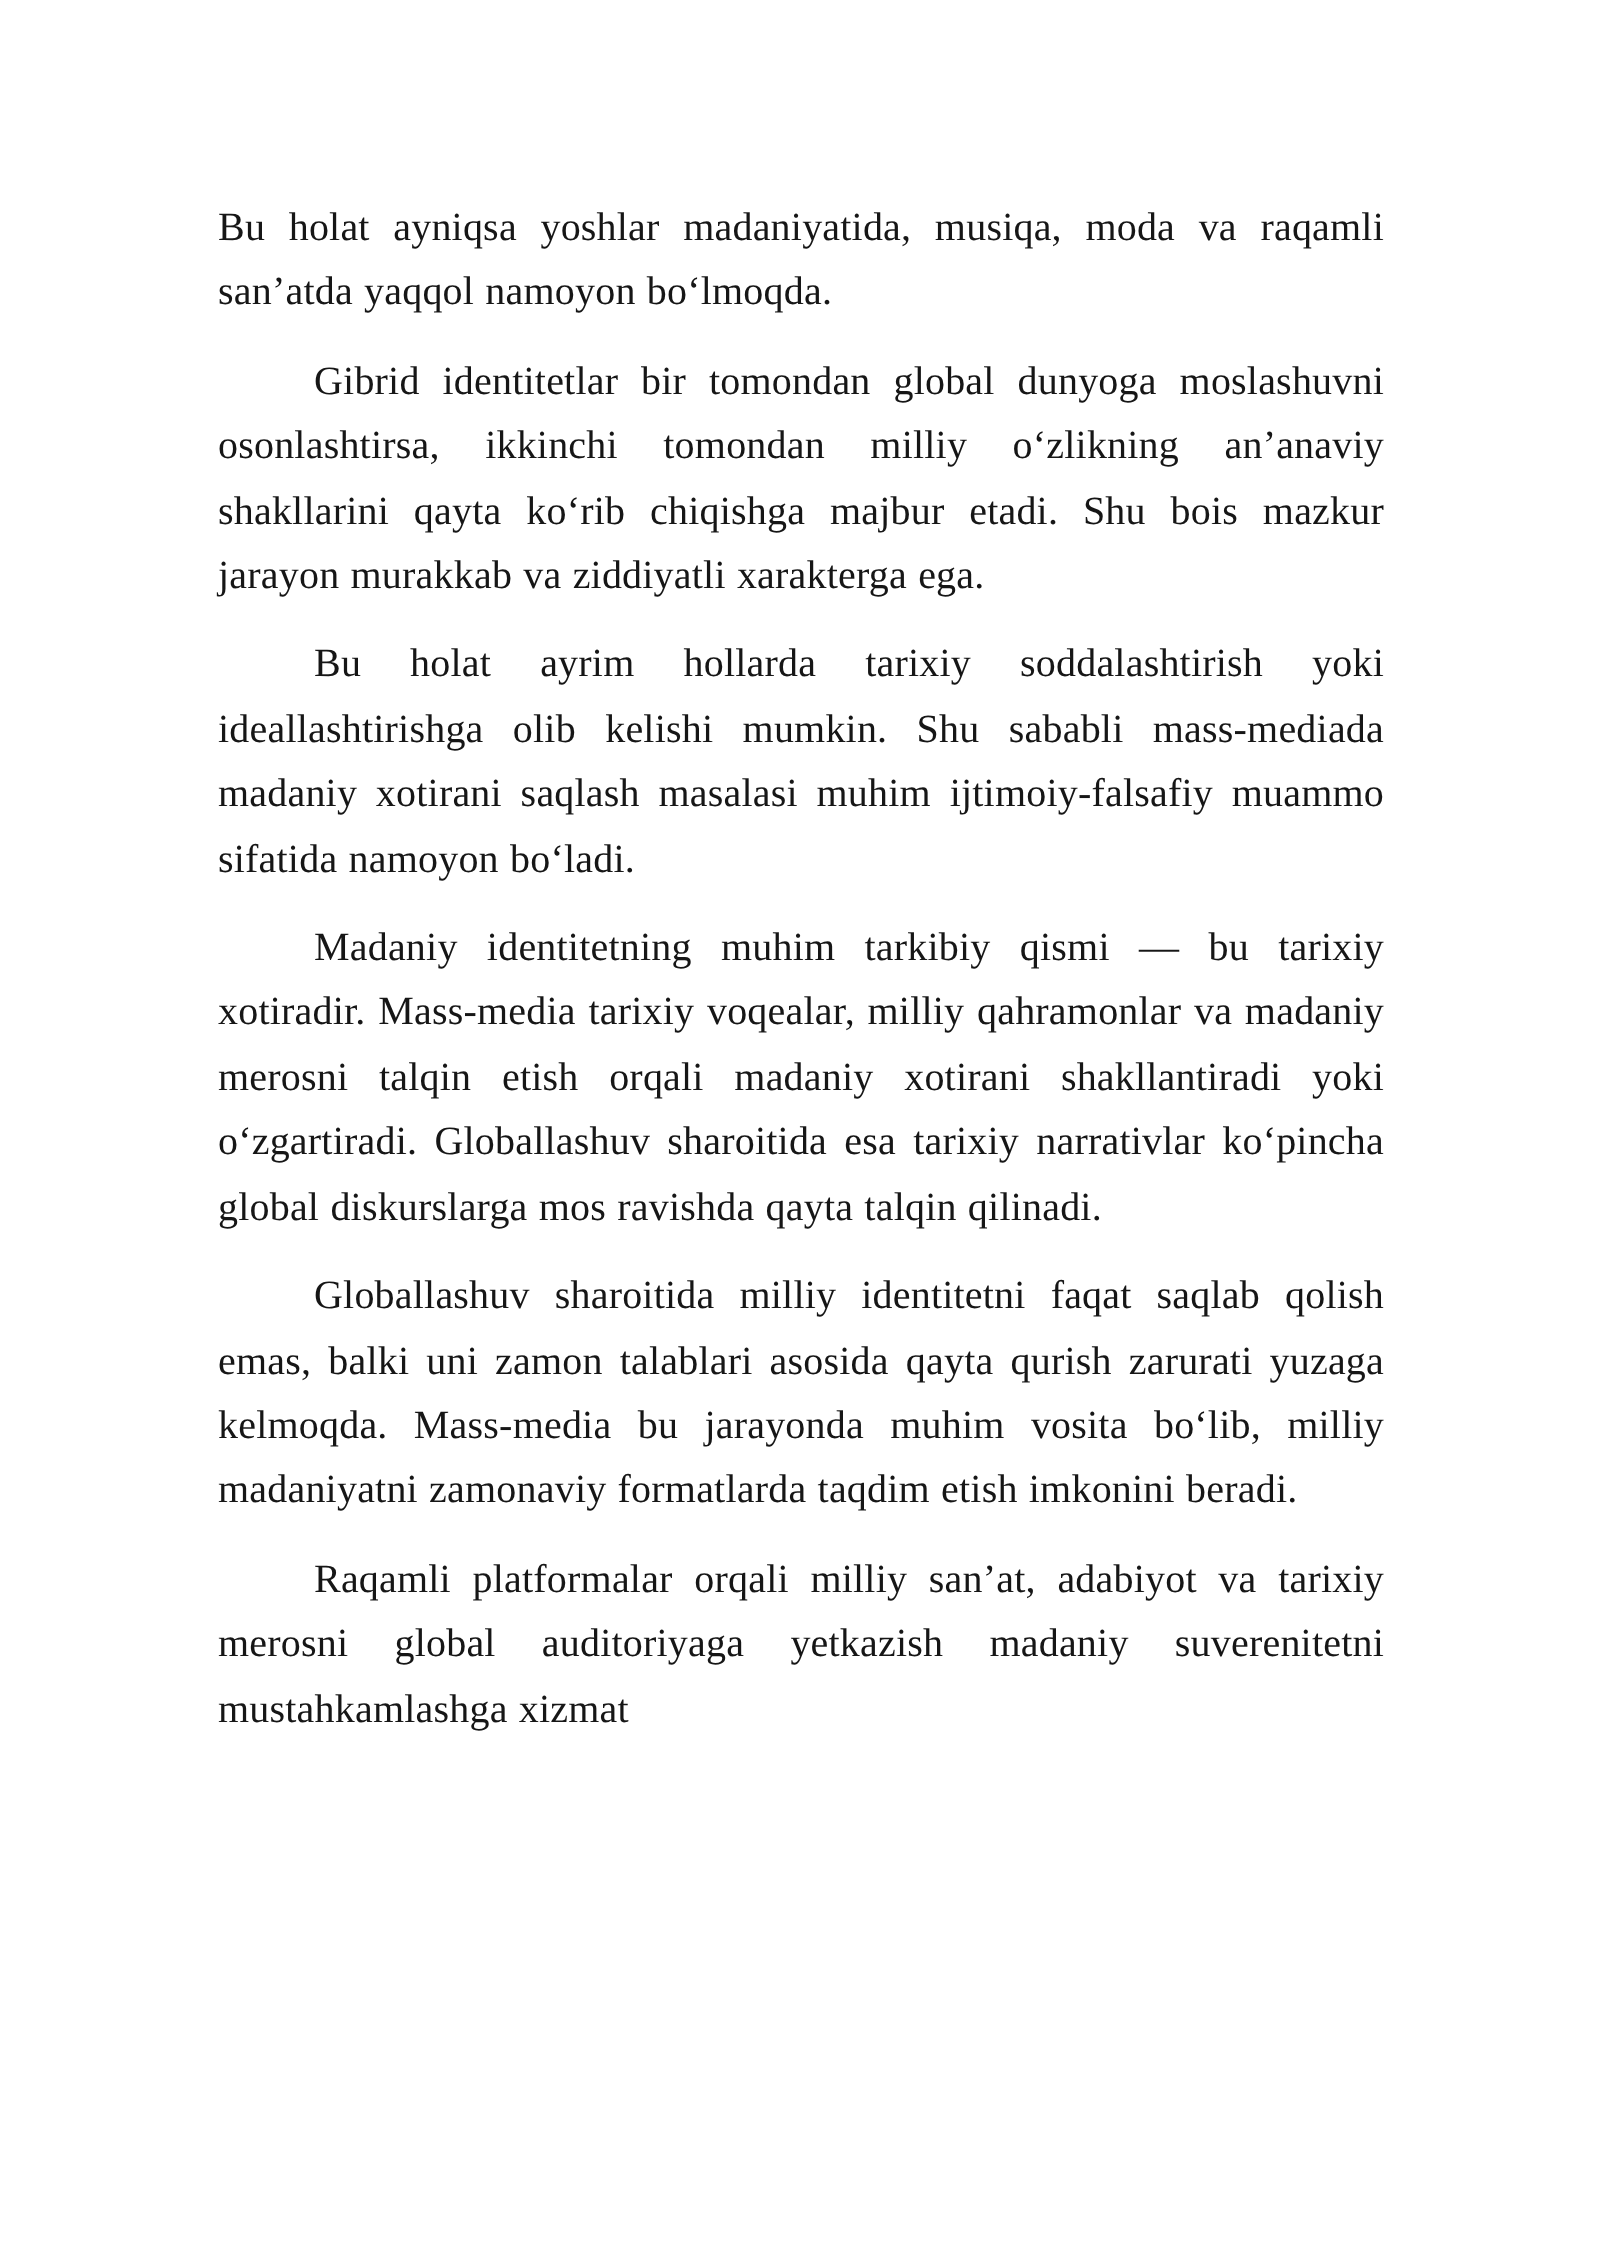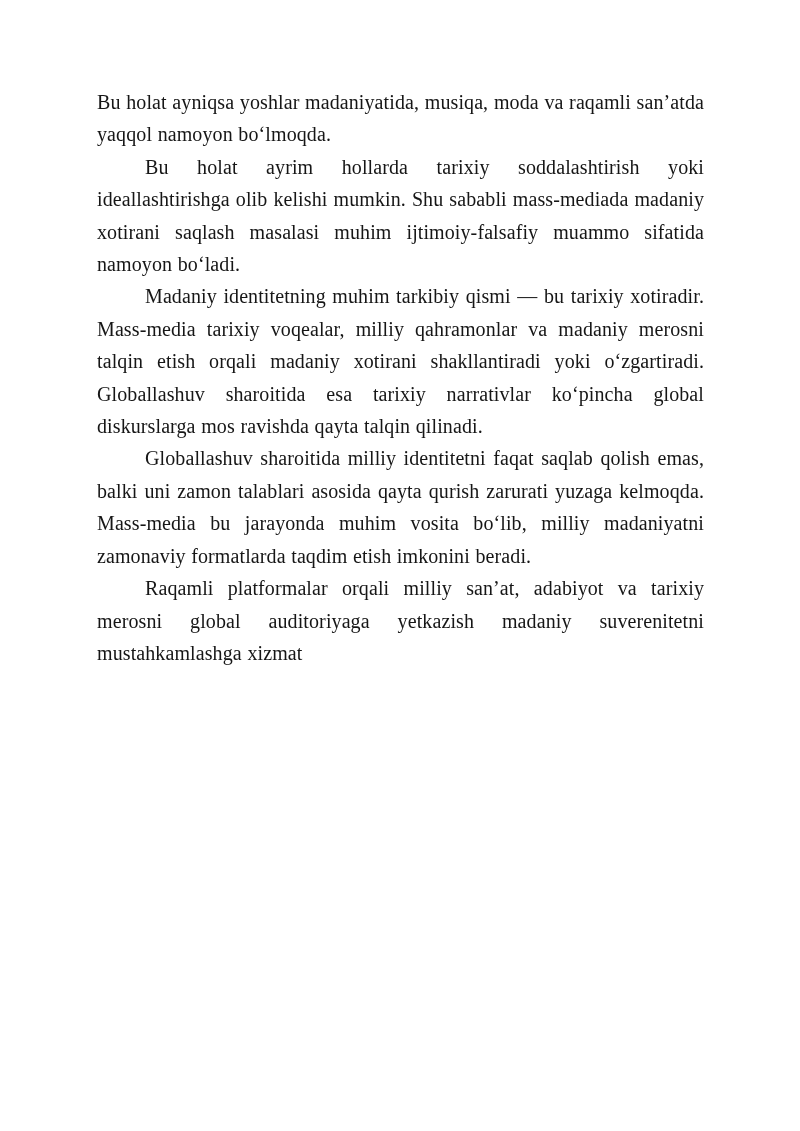--- a/index.html
+++ b/index.html
@@ -15,39 +15,40 @@
     box-sizing: border-box;
     overflow: hidden;
   }
   .text-block {
     position: absolute;
     left: 97px;
     top: 86px;
     width: 607px;
   }
   .para {
-    margin: 0;
+    margin: 12px;
     padding: 0;
     font-family: "Liberation Serif", "DejaVu Serif", serif;
     font-size: 20px;
     line-height: 32.4px;
     color: #161616;
     text-align: justify;
     text-indent: 48px;
     letter-spacing: 0.1px;
     word-spacing: 0.5px;
   }
   .para.no-indent {
     text-indent: 0;
   }
 </style>
 </head>
 <body>
 
 <div class="page">
   <div class="text-block">
     <p class="para no-indent">Bu holat ayniqsa yoshlar madaniyatida, musiqa, moda va raqamli san’atda yaqqol namoyon bo‘lmoqda.</p>
+    <p class="para">Gibrid identitetlar bir tomondan global dunyoga moslashuvni osonlashtirsa, ikkinchi tomondan milliy o‘zlikning an’anaviy shakllarini qayta ko‘rib chiqishga majbur etadi. Shu bois mazkur jarayon murakkab va ziddiyatli xarakterga ega.</p>
     <p class="para">Bu holat ayrim hollarda tarixiy soddalashtirish yoki ideallashtirishga olib kelishi mumkin. Shu sababli mass-mediada madaniy xotirani saqlash masalasi muhim ijtimoiy-falsafiy muammo sifatida namoyon bo‘ladi.</p>
     <p class="para">Madaniy identitetning muhim tarkibiy qismi — bu tarixiy xotiradir. Mass-media tarixiy voqealar, milliy qahramonlar va madaniy merosni talqin etish orqali madaniy xotirani shakllantiradi yoki o‘zgartiradi. Globallashuv sharoitida esa tarixiy narrativlar ko‘pincha global diskurslarga mos ravishda qayta talqin qilinadi.</p>
     <p class="para">Globallashuv sharoitida milliy identitetni faqat saqlab qolish emas, balki uni zamon talablari asosida qayta qurish zarurati yuzaga kelmoqda. Mass-media bu jarayonda muhim vosita bo‘lib, milliy madaniyatni zamonaviy formatlarda taqdim etish imkonini beradi.</p>
     <p class="para">Raqamli platformalar orqali milliy san’at, adabiyot va tarixiy merosni global auditoriyaga yetkazish madaniy suverenitetni mustahkamlashga xizmat</p>
   </div>
 </div>
 
 </body></html>

